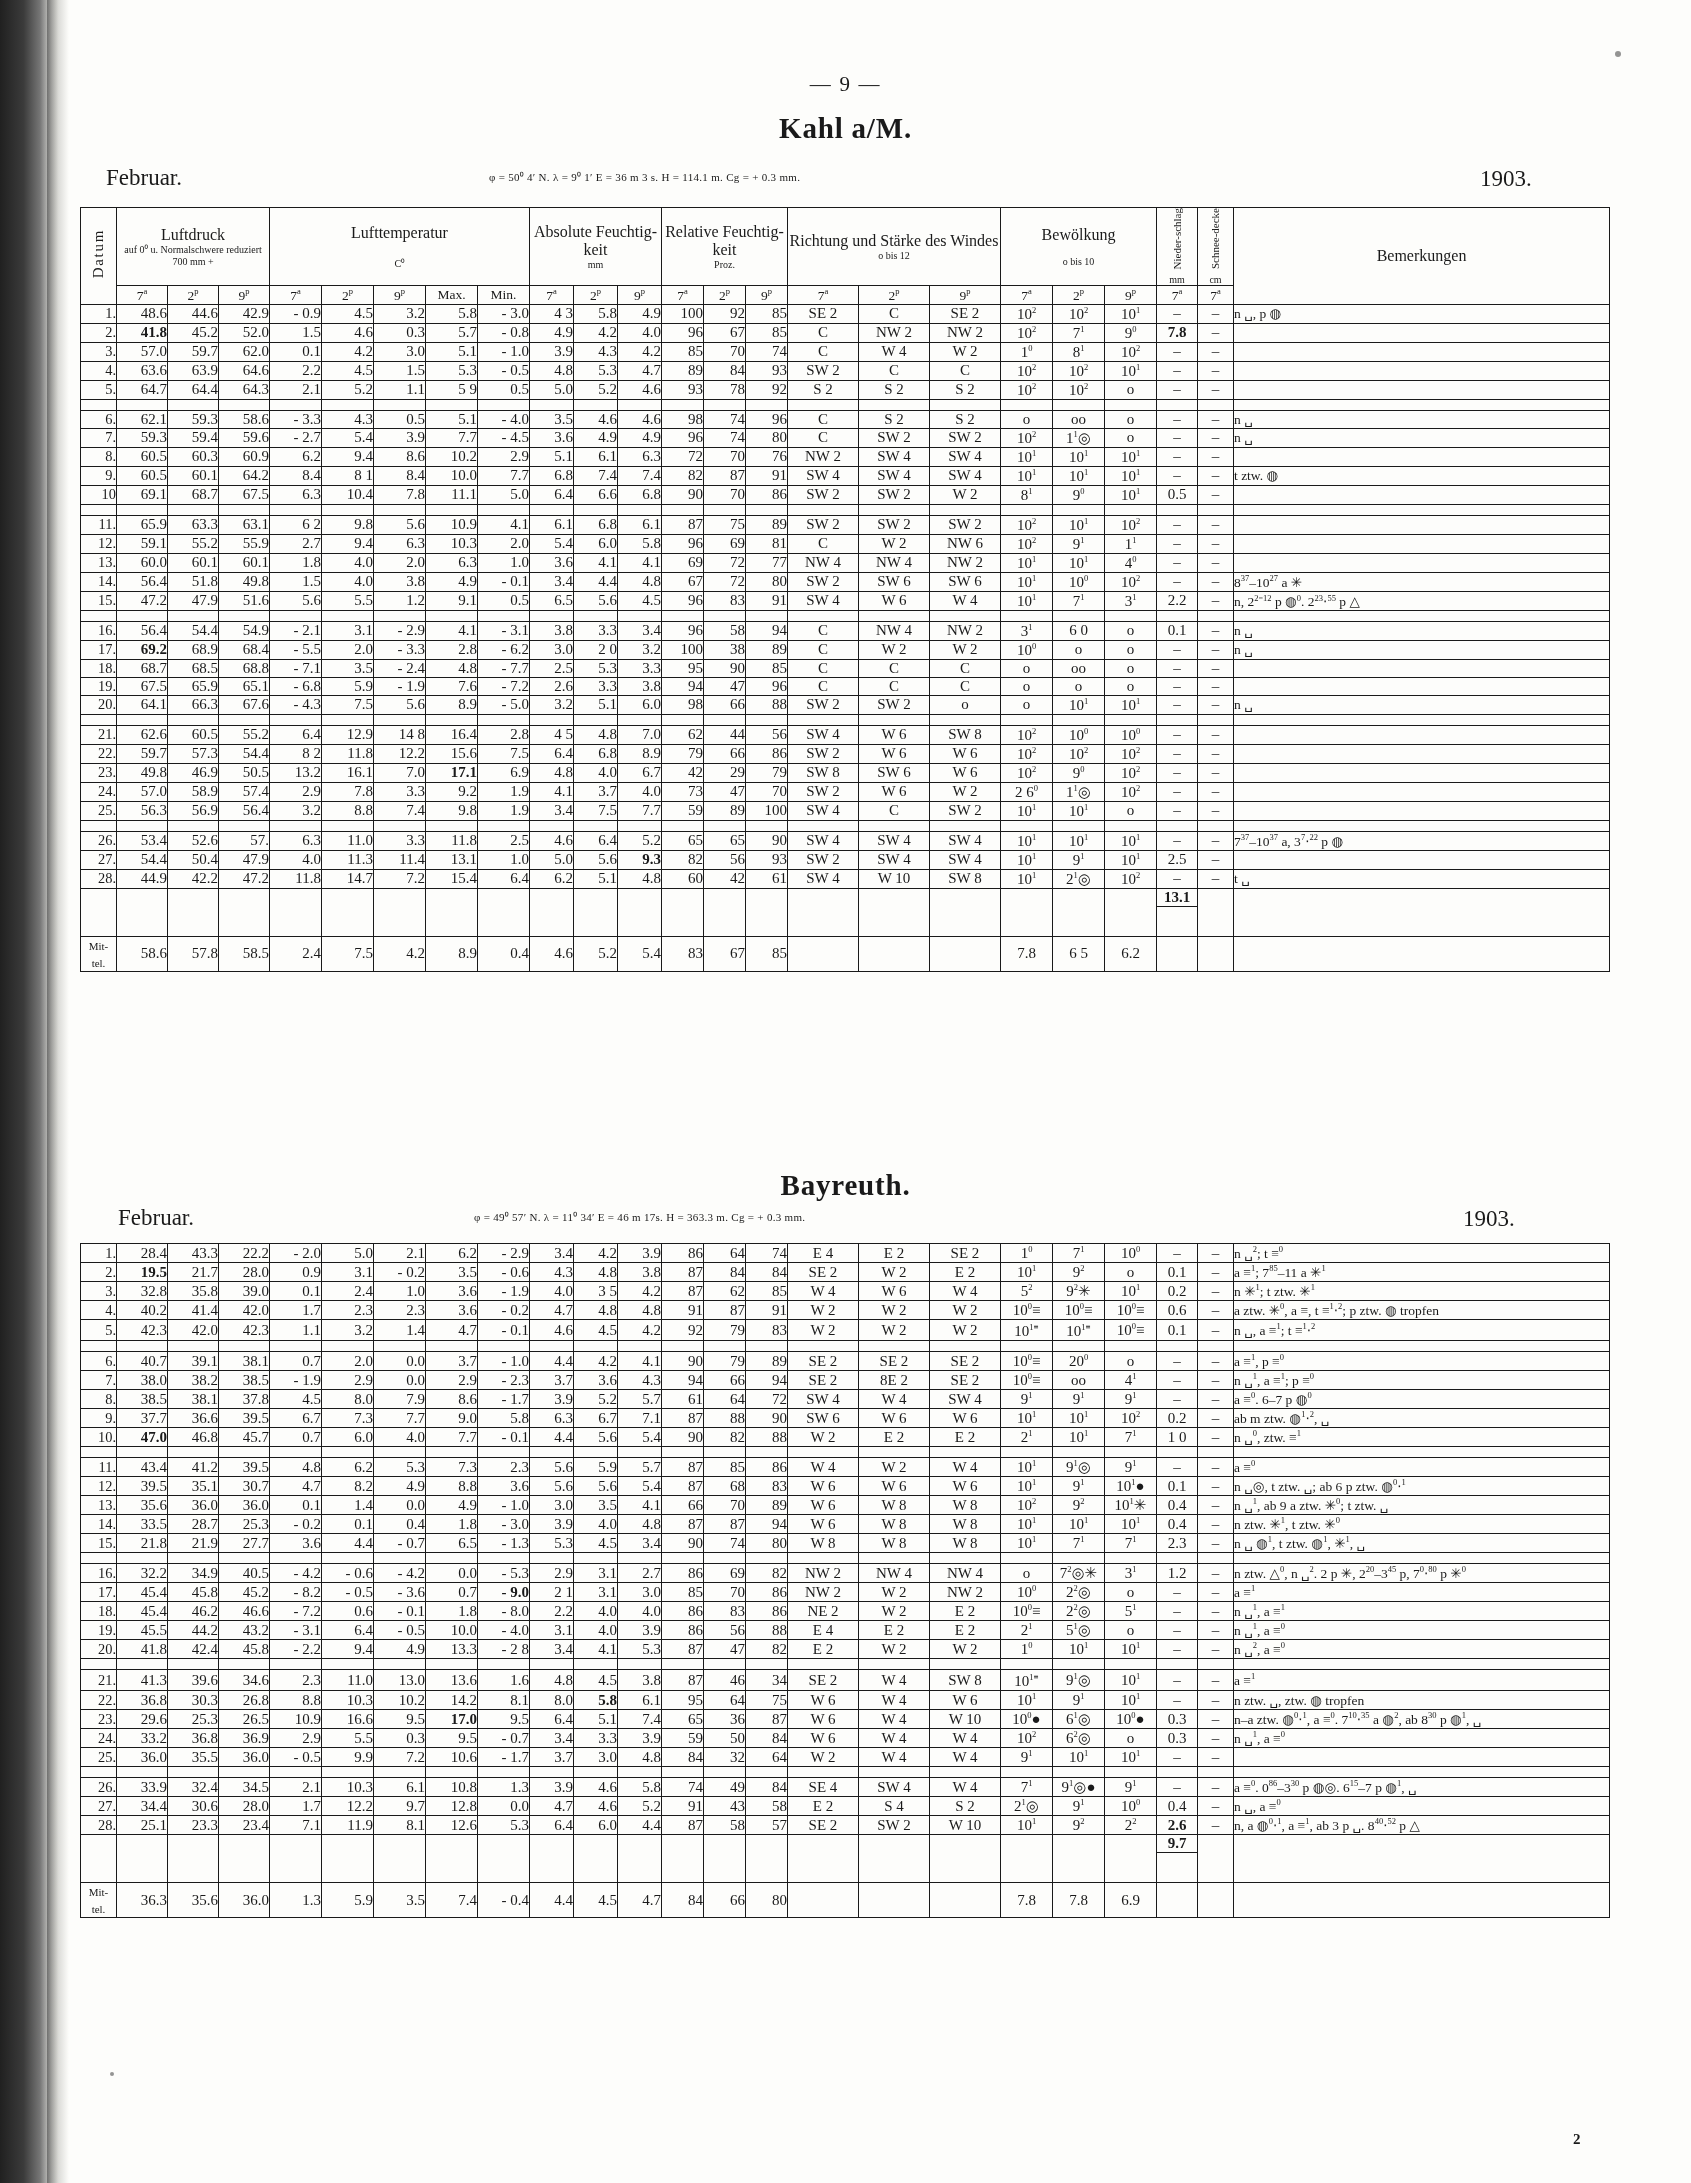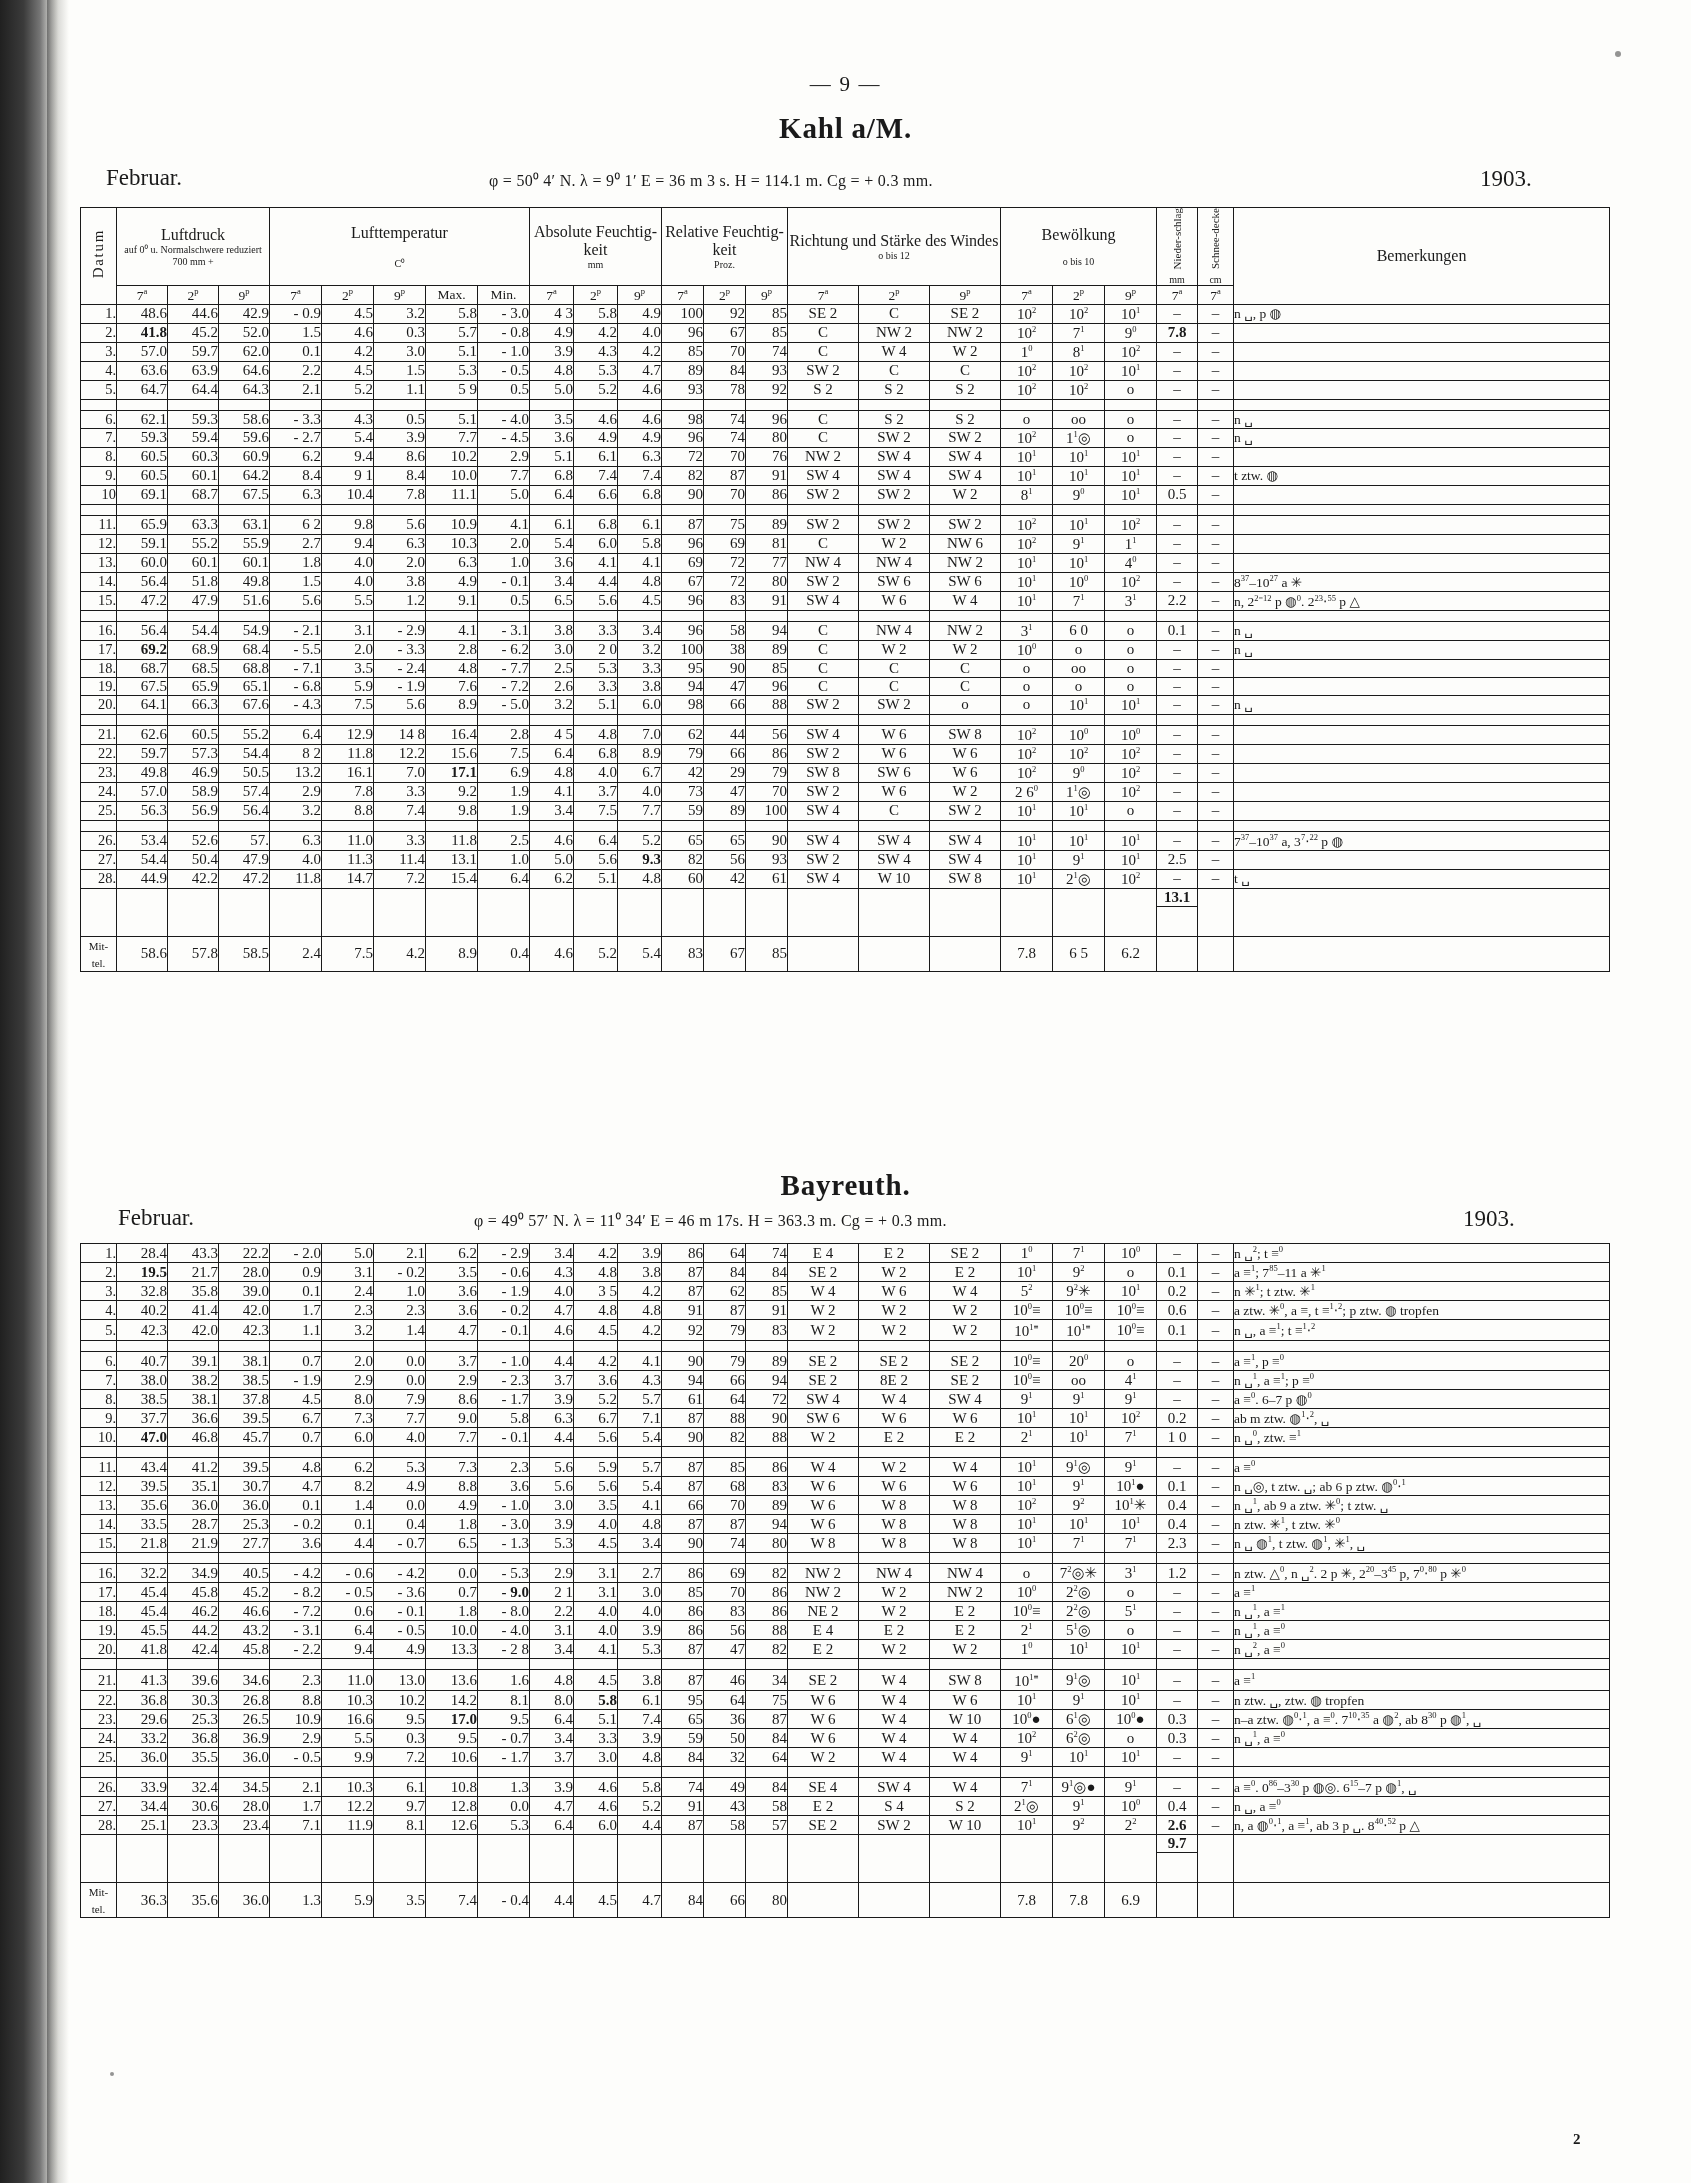--- a/index.html
+++ b/index.html
@@ -7,21 +7,21 @@
   .page{position:absolute;left:0;top:0;width:1691px;height:2183px;background:#fdfdfb;}
   
   .scanedge{position:absolute;left:0;top:0;width:59px;height:2183px;background:linear-gradient(90deg,#0d0d0d 0%,#2a2a2a 40%,#6b6b6b 68%,#d8d8d4 88%,#fdfdfb 100%);opacity:.92;}
   .scanedge2{position:absolute;left:47px;top:0;width:22px;height:2183px;background:linear-gradient(90deg,#3a3a3a,#bdbdb8,#fdfdfb);opacity:.55;}
   .speck{position:absolute;background:#2b2b2b;border-radius:50%;opacity:.5;}
 
   .pageno{position:absolute;left:0;right:0;top:72px;text-align:center;font-size:21px;letter-spacing:1.7px;}
   .station{position:absolute;left:0;right:0;text-align:center;font-size:29px;font-weight:bold;letter-spacing:0.8px;}
   .month{position:absolute;font-size:23px;}
   .year{position:absolute;font-size:23px;}
-  .geo{position:absolute;font-size:16px;letter-spacing:0.3px;white-space:nowrap;}
+  .geo{position:absolute;font-size:11px;letter-spacing:0.3px;white-space:nowrap;}
 
   table.tbl{position:absolute;border-collapse:collapse;font-size:14.4px;}
   table.tbl td,table.tbl th{border:0.8px solid #1a1a1a;padding:0;}
   .hdr td{text-align:center;vertical-align:middle;font-size:16px;line-height:1.15;padding:2.5px 1.7px;}
   .hdr .small{font-size:10px;}
   .hdr .tiny{font-size:10px;}
   .sub td{text-align:center;font-size:13.5px;padding:1.7px 0.8px;}
   .datum-vert{writing-mode:vertical-rl;transform:rotate(180deg);font-size:15px;letter-spacing:1.7px;white-space:nowrap;}
   .vert{writing-mode:vertical-rl;transform:rotate(180deg);font-size:11px;line-height:1.1;white-space:nowrap;text-align:center;}
   td.num{text-align:right;padding:0.8px 4.2px 0.8px 1.7px;font-size:15px;white-space:nowrap;}
@@ -378,21 +378,21 @@
           <td class="ctr">–</td>
           <td class="ctr">–</td>
           <td class="rem"></td>
         </tr>
         <tr>
           <td class="dnum">9.</td>
           <td class="num">60.5</td>
           <td class="num">60.1</td>
           <td class="num">64.2</td>
           <td class="num">8.4</td>
-          <td class="num">9 1</td>
+          <td class="num">8 1</td>
           <td class="num">8.4</td>
           <td class="num">10.0</td>
           <td class="num">7.7</td>
           <td class="num">6.8</td>
           <td class="num">7.4</td>
           <td class="num">7.4</td>
           <td class="num">82</td>
           <td class="num">87</td>
           <td class="num">91</td>
           <td class="ctr">SW  4</td>

